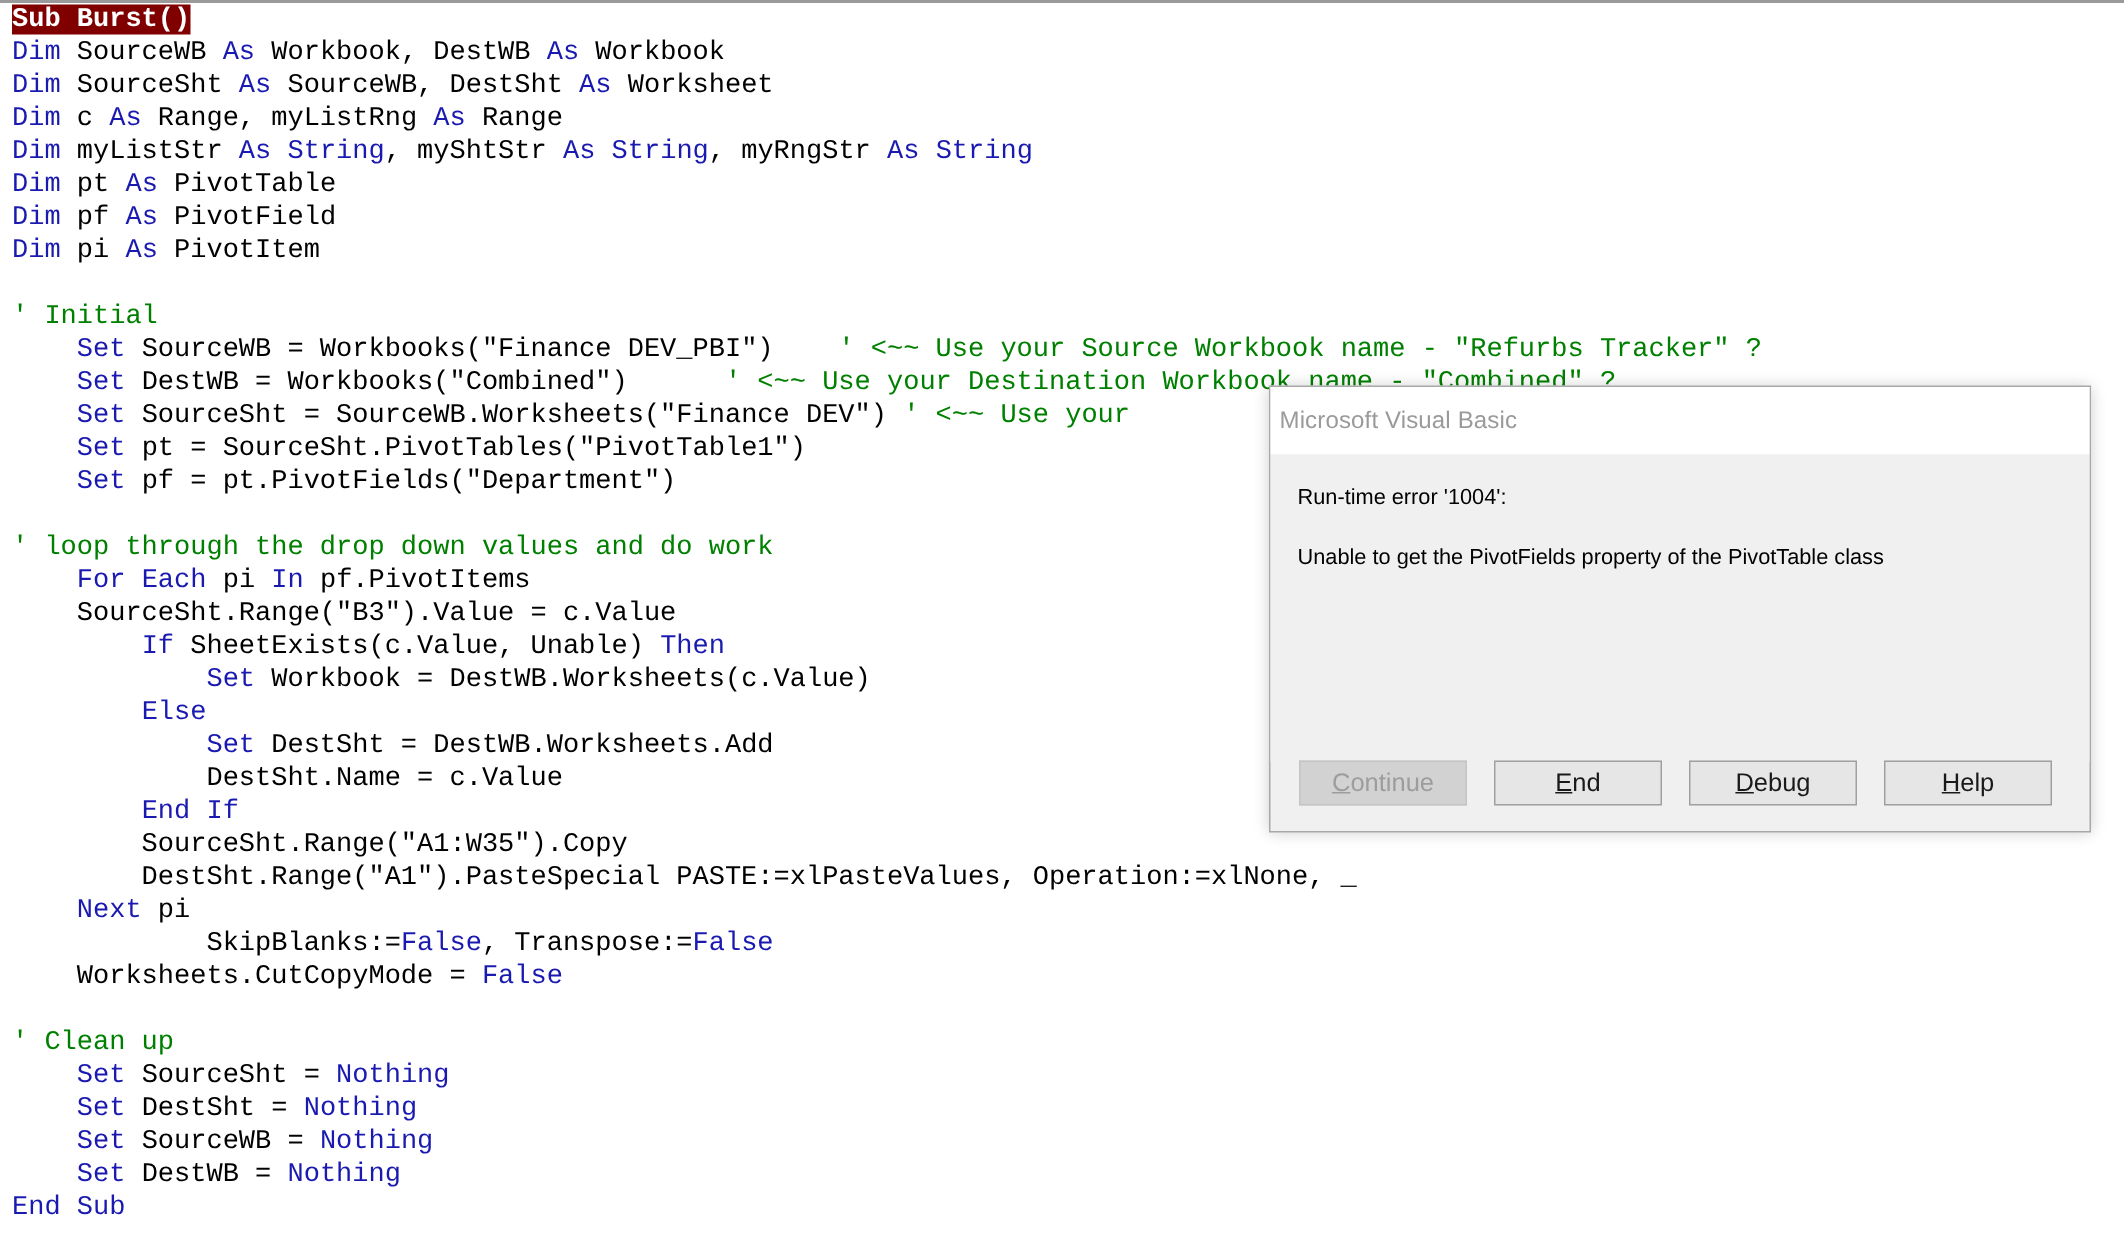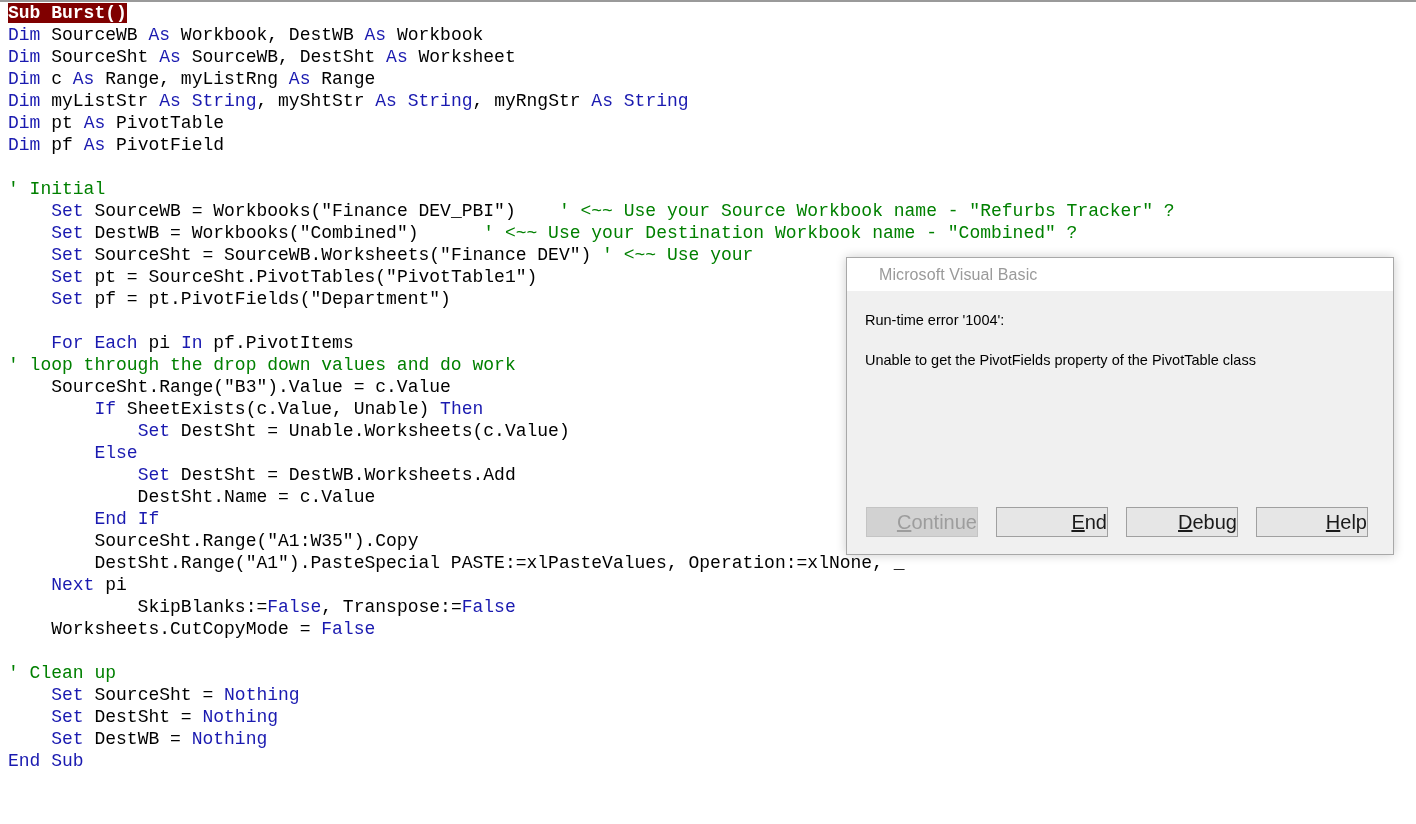--- a/index.html
+++ b/index.html
@@ -64,26 +64,26 @@
     top: 257px;
     width: 548px;
     height: 298px;
     background: #f0f0f0;
     border: 1px solid #a8a8a8;
     box-shadow: 0 0 10px rgba(0,0,0,0.20);
     font-family: "Liberation Sans", sans-serif;
     box-sizing: border-box;
   }
   #vb-titlebar {
-    height: 33px;
+    height: 45px;
     background: #ffffff;
     box-sizing: border-box;
     display: flex;
     align-items: center;
-    padding-left: 32px;
+    padding-left: 6px;
   }
   #vb-title-text {
     font-size: 16px;
     color: #9a9a9a;
     font-family: "Liberation Sans", sans-serif;
     letter-spacing: 0.1px;
   }
   #vb-body {
     background: #f0f0f0;
     padding: 20px 20px 0 18px;
@@ -108,25 +108,25 @@
     box-sizing: border-box;
     padding: 0 12px 16px 19px;
     gap: 18px;
   }
   .vb-btn {
     width: 112px;
     height: 30px;
     background: #e6e6e6;
     border: 1px solid #a0a0a0;
     font-family: "Liberation Sans", sans-serif;
-    font-size: 20px;
+    font-size: 17px;
     color: #1a1a1a;
     display: flex;
     align-items: center;
-    justify-content: flex-end;
+    justify-content: center;
     box-sizing: border-box;
     cursor: default;
     padding: 0;
   }
   .vb-btn .acc { text-decoration: underline; }
   .vb-btn.disabled {
     background: #d2d2d2;
     border: 1px solid #c4c4c4;
     color: #9d9d9d;
   }
@@ -137,46 +137,48 @@
 <div id="top-rule"></div>
 
 <div id="code-pane">
     <div class="code-line"><span class="tok-sel">Sub Burst()</span></div>
     <div class="code-line"><span class="tok-kw">Dim</span><span class="tok-plain"> SourceWB </span><span class="tok-kw">As</span><span class="tok-plain"> Workbook, DestWB </span><span class="tok-kw">As</span><span class="tok-plain"> Workbook</span></div>
     <div class="code-line"><span class="tok-kw">Dim</span><span class="tok-plain"> SourceSht </span><span class="tok-kw">As</span><span class="tok-plain"> SourceWB, DestSht </span><span class="tok-kw">As</span><span class="tok-plain"> Worksheet</span></div>
     <div class="code-line"><span class="tok-kw">Dim</span><span class="tok-plain"> c </span><span class="tok-kw">As</span><span class="tok-plain"> Range, myListRng </span><span class="tok-kw">As</span><span class="tok-plain"> Range</span></div>
     <div class="code-line"><span class="tok-kw">Dim</span><span class="tok-plain"> myListStr </span><span class="tok-kw">As</span><span class="tok-plain"> </span><span class="tok-kw">String</span><span class="tok-plain">, myShtStr </span><span class="tok-kw">As</span><span class="tok-plain"> </span><span class="tok-kw">String</span><span class="tok-plain">, myRngStr </span><span class="tok-kw">As</span><span class="tok-plain"> </span><span class="tok-kw">String</span></div>
     <div class="code-line"><span class="tok-kw">Dim</span><span class="tok-plain"> pt </span><span class="tok-kw">As</span><span class="tok-plain"> PivotTable</span></div>
     <div class="code-line"><span class="tok-kw">Dim</span><span class="tok-plain"> pf </span><span class="tok-kw">As</span><span class="tok-plain"> PivotField</span></div>
+    <div class="code-line"><span class="tok-kw">Dim</span><span class="tok-plain"> pi </span><span class="tok-kw">As</span><span class="tok-plain"> PivotItem</span></div>
     <div class="code-line blank">&nbsp;</div>
     <div class="code-line"><span class="tok-com">' Initial</span></div>
     <div class="code-line"><span class="tok-plain">    </span><span class="tok-kw">Set</span><span class="tok-plain"> SourceWB = Workbooks("Finance DEV_PBI")    </span><span class="tok-com">' &lt;~~ Use your Source Workbook name - "Refurbs Tracker" ?</span></div>
     <div class="code-line"><span class="tok-plain">    </span><span class="tok-kw">Set</span><span class="tok-plain"> DestWB = Workbooks("Combined")      </span><span class="tok-com">' &lt;~~ Use your Destination Workbook name - "Combined" ?</span></div>
     <div class="code-line"><span class="tok-plain">    </span><span class="tok-kw">Set</span><span class="tok-plain"> SourceSht = SourceWB.Worksheets("Finance DEV") </span><span class="tok-com">' &lt;~~ Use your</span></div>
     <div class="code-line"><span class="tok-plain">    </span><span class="tok-kw">Set</span><span class="tok-plain"> pt = SourceSht.PivotTables("PivotTable1")</span></div>
     <div class="code-line"><span class="tok-plain">    </span><span class="tok-kw">Set</span><span class="tok-plain"> pf = pt.PivotFields("Department")</span></div>
     <div class="code-line blank">&nbsp;</div>
+    <div class="code-line"><span class="tok-com">' loop through the drop down values and do work</span></div>
     <div class="code-line"><span class="tok-plain">    </span><span class="tok-kw">For</span><span class="tok-plain"> </span><span class="tok-kw">Each</span><span class="tok-plain"> pi </span><span class="tok-kw">In</span><span class="tok-plain"> pf.PivotItems</span></div>
-    <div class="code-line"><span class="tok-com">' loop through the drop down values and do work</span></div>
     <div class="code-line"><span class="tok-plain">    SourceSht.Range("B3").Value = c.Value</span></div>
     <div class="code-line"><span class="tok-plain">        </span><span class="tok-kw">If</span><span class="tok-plain"> SheetExists(c.Value, Unable) </span><span class="tok-kw">Then</span></div>
-    <div class="code-line"><span class="tok-plain">            </span><span class="tok-kw">Set</span><span class="tok-plain"> DestSht = Unable.Worksheets(c.Value)</span></div>
+    <div class="code-line"><span class="tok-plain">            </span><span class="tok-kw">Set</span><span class="tok-plain"> Workbook = DestWB.Worksheets(c.Value)</span></div>
     <div class="code-line"><span class="tok-plain">        </span><span class="tok-kw">Else</span></div>
     <div class="code-line"><span class="tok-plain">            </span><span class="tok-kw">Set</span><span class="tok-plain"> DestSht = DestWB.Worksheets.Add</span></div>
     <div class="code-line"><span class="tok-plain">            DestSht.Name = c.Value</span></div>
     <div class="code-line"><span class="tok-plain">        </span><span class="tok-kw">End If</span></div>
     <div class="code-line"><span class="tok-plain">        SourceSht.Range("A1:W35").Copy</span></div>
     <div class="code-line"><span class="tok-plain">        DestSht.Range("A1").PasteSpecial PASTE:=xlPasteValues, Operation:=xlNone, _</span></div>
     <div class="code-line"><span class="tok-plain">    </span><span class="tok-kw">Next</span><span class="tok-plain"> pi</span></div>
     <div class="code-line"><span class="tok-plain">            SkipBlanks:=</span><span class="tok-kw">False</span><span class="tok-plain">, Transpose:=</span><span class="tok-kw">False</span></div>
     <div class="code-line"><span class="tok-plain">    Worksheets.CutCopyMode = </span><span class="tok-kw">False</span></div>
     <div class="code-line blank">&nbsp;</div>
     <div class="code-line"><span class="tok-com">' Clean up</span></div>
     <div class="code-line"><span class="tok-plain">    </span><span class="tok-kw">Set</span><span class="tok-plain"> SourceSht = </span><span class="tok-kw">Nothing</span></div>
     <div class="code-line"><span class="tok-plain">    </span><span class="tok-kw">Set</span><span class="tok-plain"> DestSht = </span><span class="tok-kw">Nothing</span></div>
+    <div class="code-line"><span class="tok-plain">    </span><span class="tok-kw">Set</span><span class="tok-plain"> SourceWB = </span><span class="tok-kw">Nothing</span></div>
     <div class="code-line"><span class="tok-plain">    </span><span class="tok-kw">Set</span><span class="tok-plain"> DestWB = </span><span class="tok-kw">Nothing</span></div>
     <div class="code-line"><span class="tok-kw">End Sub</span></div>
   </div>
 
 <div id="vb-dialog">
   <div id="vb-titlebar">
     <span id="vb-title-text">Microsoft Visual Basic</span>
   </div>
   <div id="vb-body">
     <p class="vb-msg">Run-time error '1004':</p>

